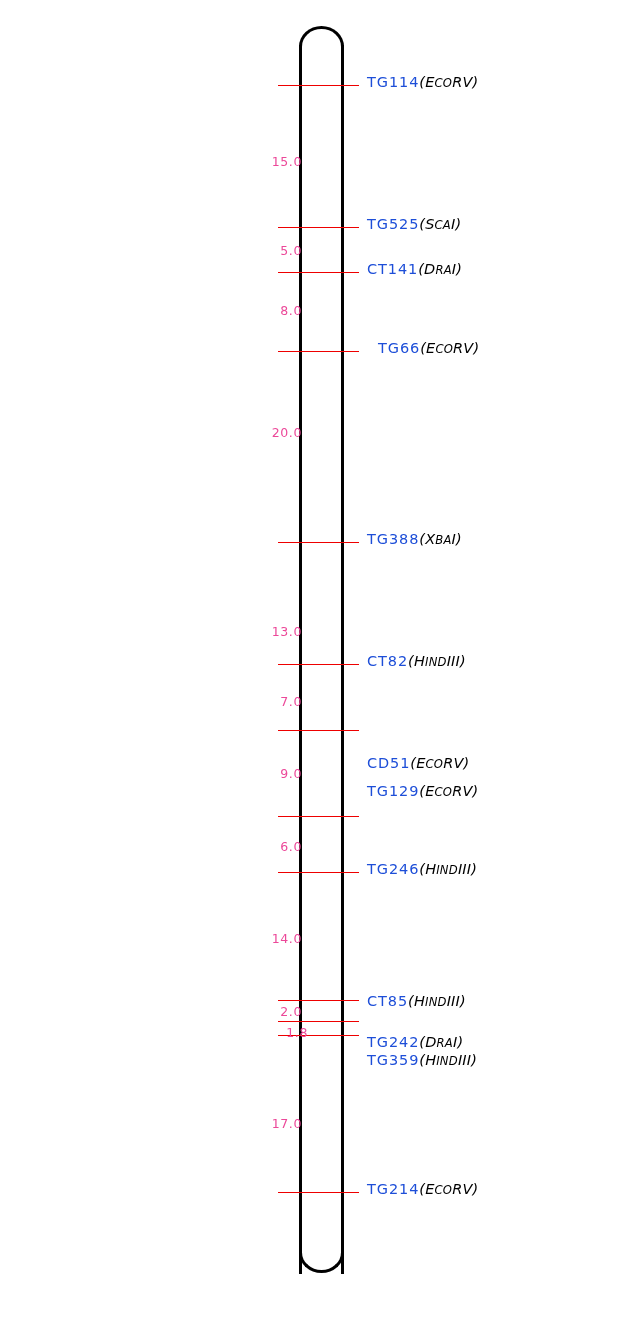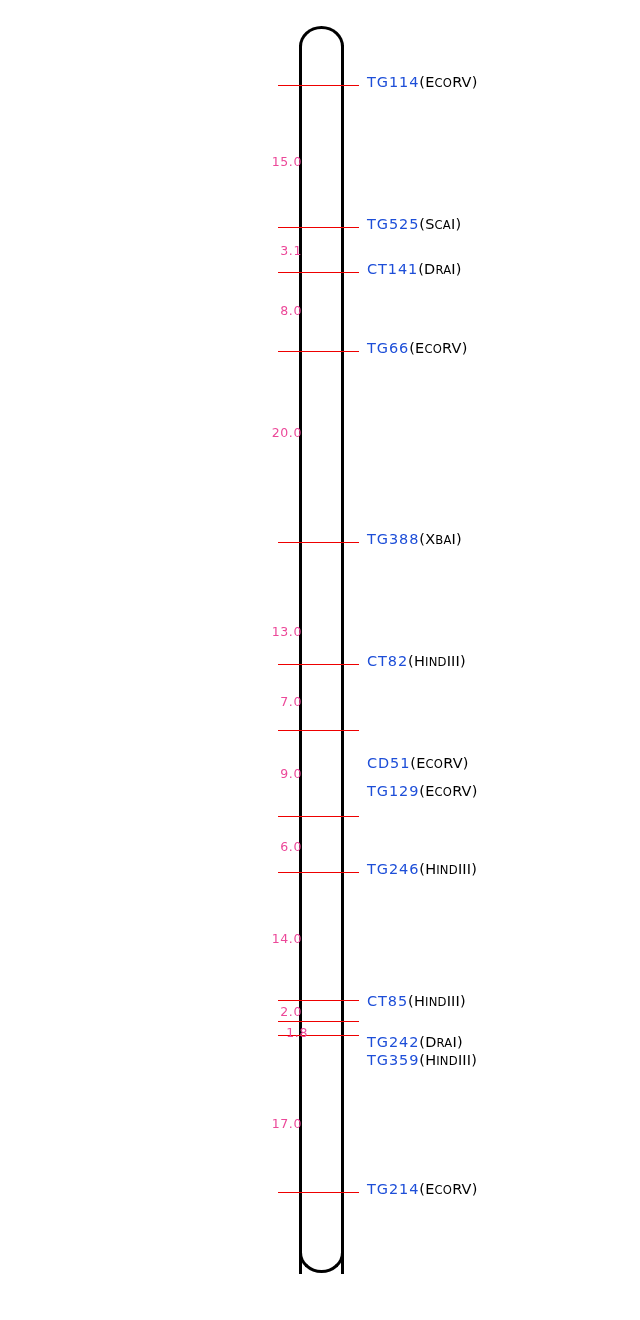--- a/index.html
+++ b/index.html
@@ -79,20 +79,21 @@
     letter-spacing: 0.9px;
     color: #ee0000;
     line-height: 1;
   }
   .marker-label .locus {
     color: #1d4ed8;
   }
   .marker-label .enzyme {
     color: #000000;
     letter-spacing: 0.2px;
+    font-style: italic;
   }
   .marker-label .enzyme .sc {
     font-size: 11.6px;
   }
 
   
   .distance-label {
     position: absolute;
     color: #ec4899;
     font-size: 12.5px;
@@ -113,41 +114,41 @@
   <div class="cap cap-bottom"></div>
 
   <div id="overlay">
       <div class="marker-tick" style="top: 85px;"></div>
       <div class="marker-label" style="top: 75px;"><span class="locus">TG114</span><span class="enzyme"><span>(</span><span>E</span><span class="sc">CO</span><span>RV</span><span>)</span></span></div>
       <div class="marker-tick" style="top: 227px;"></div>
       <div class="marker-label" style="top: 217px;"><span class="locus">TG525</span><span class="enzyme"><span>(</span><span>S</span><span class="sc">CA</span><span>I</span><span>)</span></span></div>
       <div class="marker-tick" style="top: 272px;"></div>
       <div class="marker-label" style="top: 262px;"><span class="locus">CT141</span><span class="enzyme"><span>(</span><span>D</span><span class="sc">RA</span><span>I</span><span>)</span></span></div>
       <div class="marker-tick" style="top: 351px;"></div>
-      <div class="marker-label" style="top: 341px;"><span class="locus">TG66</span><span class="enzyme"><span>(</span><span>E</span><span class="sc">CO</span><span>RV</span><span>)</span></span></div>
+      <div class="marker-label" style="top: 341px; margin-left: 11px;"><span class="locus">TG66</span><span class="enzyme"><span>(</span><span>E</span><span class="sc">CO</span><span>RV</span><span>)</span></span></div>
       <div class="marker-tick" style="top: 542px;"></div>
       <div class="marker-label" style="top: 532px;"><span class="locus">TG388</span><span class="enzyme"><span>(</span><span>X</span><span class="sc">BA</span><span>I</span><span>)</span></span></div>
       <div class="marker-tick" style="top: 664px;"></div>
       <div class="marker-label" style="top: 654px;"><span class="locus">CT82</span><span class="enzyme"><span>(</span><span>H</span><span class="sc">IND</span><span>III</span><span>)</span></span></div>
       <div class="marker-tick" style="top: 730px;"></div>
       <div class="marker-label" style="top: 756px;"><span class="locus">CD51</span><span class="enzyme"><span>(</span><span>E</span><span class="sc">CO</span><span>RV</span><span>)</span></span></div>
       <div class="marker-tick" style="top: 816px;"></div>
       <div class="marker-label" style="top: 784px;"><span class="locus">TG129</span><span class="enzyme"><span>(</span><span>E</span><span class="sc">CO</span><span>RV</span><span>)</span></span></div>
       <div class="marker-tick" style="top: 872px;"></div>
       <div class="marker-label" style="top: 862px;"><span class="locus">TG246</span><span class="enzyme"><span>(</span><span>H</span><span class="sc">IND</span><span>III</span><span>)</span></span></div>
       <div class="marker-tick" style="top: 1000px;"></div>
       <div class="marker-label" style="top: 994px;"><span class="locus">CT85</span><span class="enzyme"><span>(</span><span>H</span><span class="sc">IND</span><span>III</span><span>)</span></span></div>
       <div class="marker-tick" style="top: 1021px;"></div>
       <div class="marker-label" style="top: 1053px; text-align: right;"><span class="locus">TG359</span><span class="enzyme"><span>(</span><span>H</span><span class="sc">IND</span><span>III</span><span>)</span></span></div>
       <div class="marker-tick" style="top: 1035px;"></div>
       <div class="marker-label" style="top: 1035px;"><span class="locus">TG242</span><span class="enzyme"><span>(</span><span>D</span><span class="sc">RA</span><span>I</span><span>)</span></span></div>
       <div class="marker-tick" style="top: 1192px;"></div>
       <div class="marker-label" style="top: 1182px;"><span class="locus">TG214</span><span class="enzyme"><span>(</span><span>E</span><span class="sc">CO</span><span>RV</span><span>)</span></span></div>
       <div class="distance-label" style="top: 156px; left: 246px;">15.0</div>
-      <div class="distance-label" style="top: 245px; left: 246px;">3.1</div>
+      <div class="distance-label" style="top: 245px; left: 246px;">5.0</div>
       <div class="distance-label" style="top: 305px; left: 246px;">8.0</div>
       <div class="distance-label" style="top: 427px; left: 246px;">20.0</div>
       <div class="distance-label" style="top: 626px; left: 246px;">13.0</div>
       <div class="distance-label" style="top: 696px; left: 246px;">7.0</div>
       <div class="distance-label" style="top: 768px; left: 246px;">9.0</div>
       <div class="distance-label" style="top: 841px; left: 246px;">6.0</div>
       <div class="distance-label" style="top: 933px; left: 246px;">14.0</div>
       <div class="distance-label" style="top: 1006px; left: 246px;">2.0</div>
       <div class="distance-label" style="top: 1027px; left: 252px;">1.8</div>
       <div class="distance-label" style="top: 1118px; left: 246px;">17.0</div>

